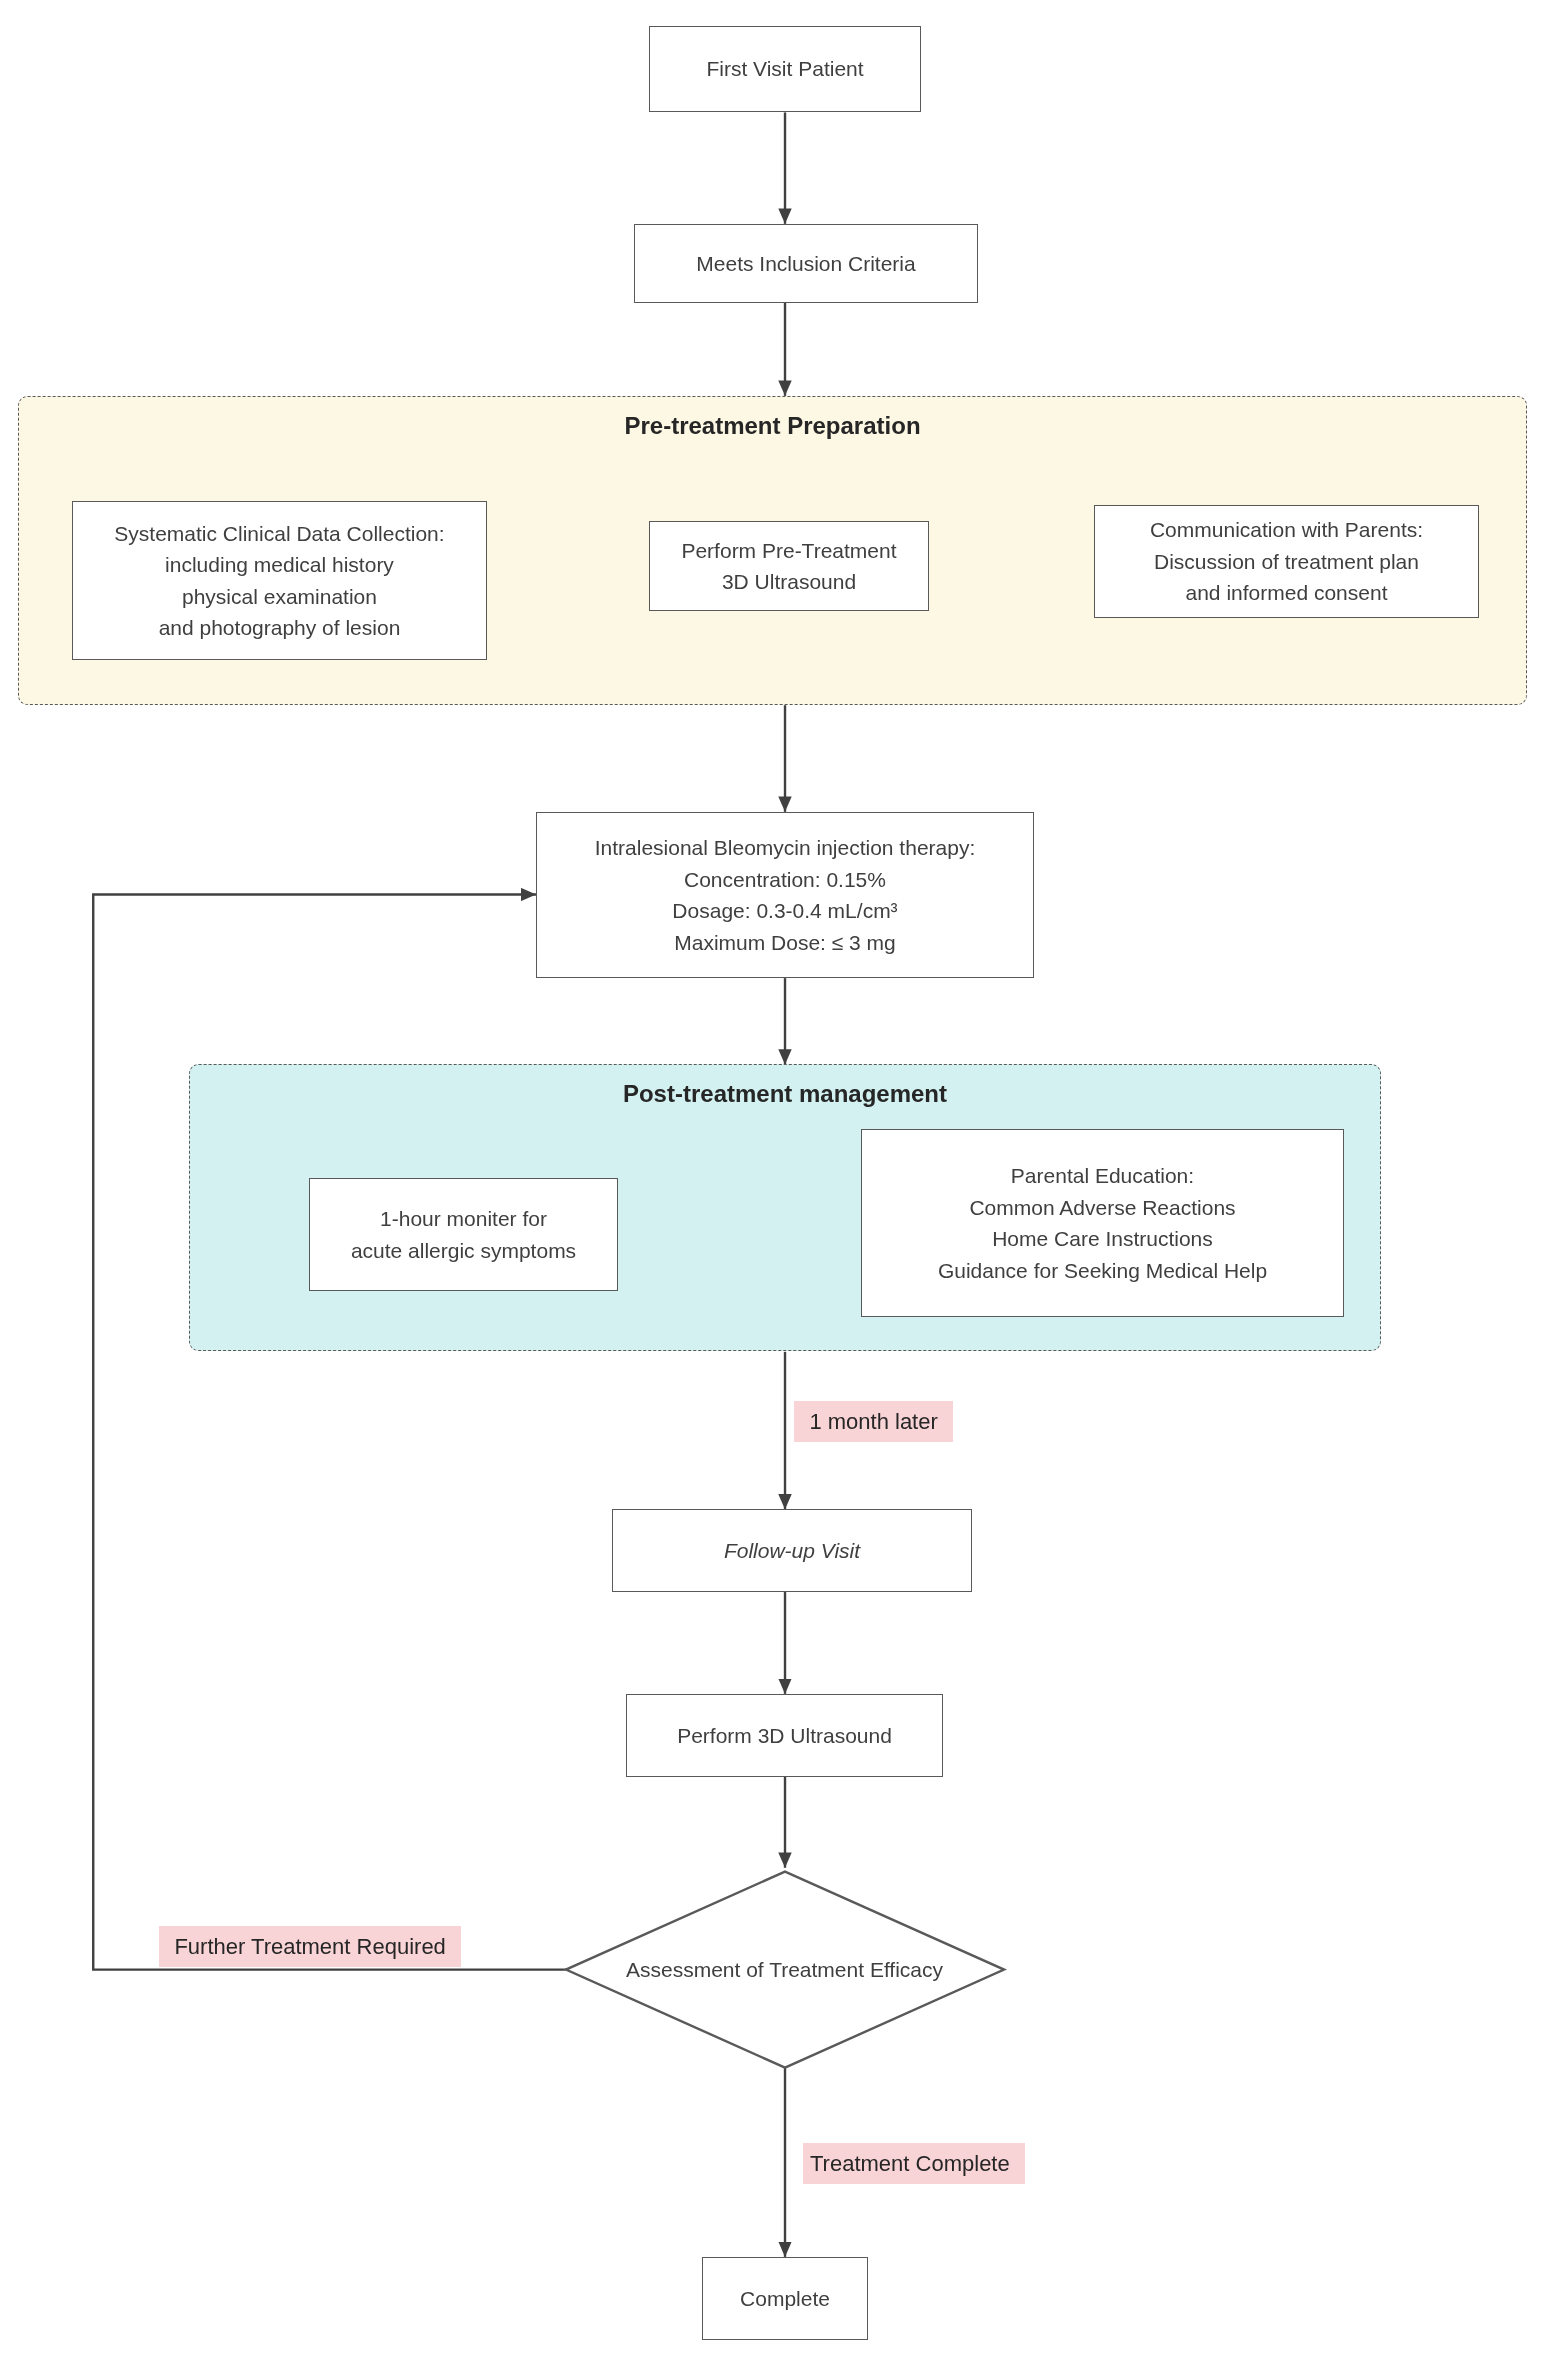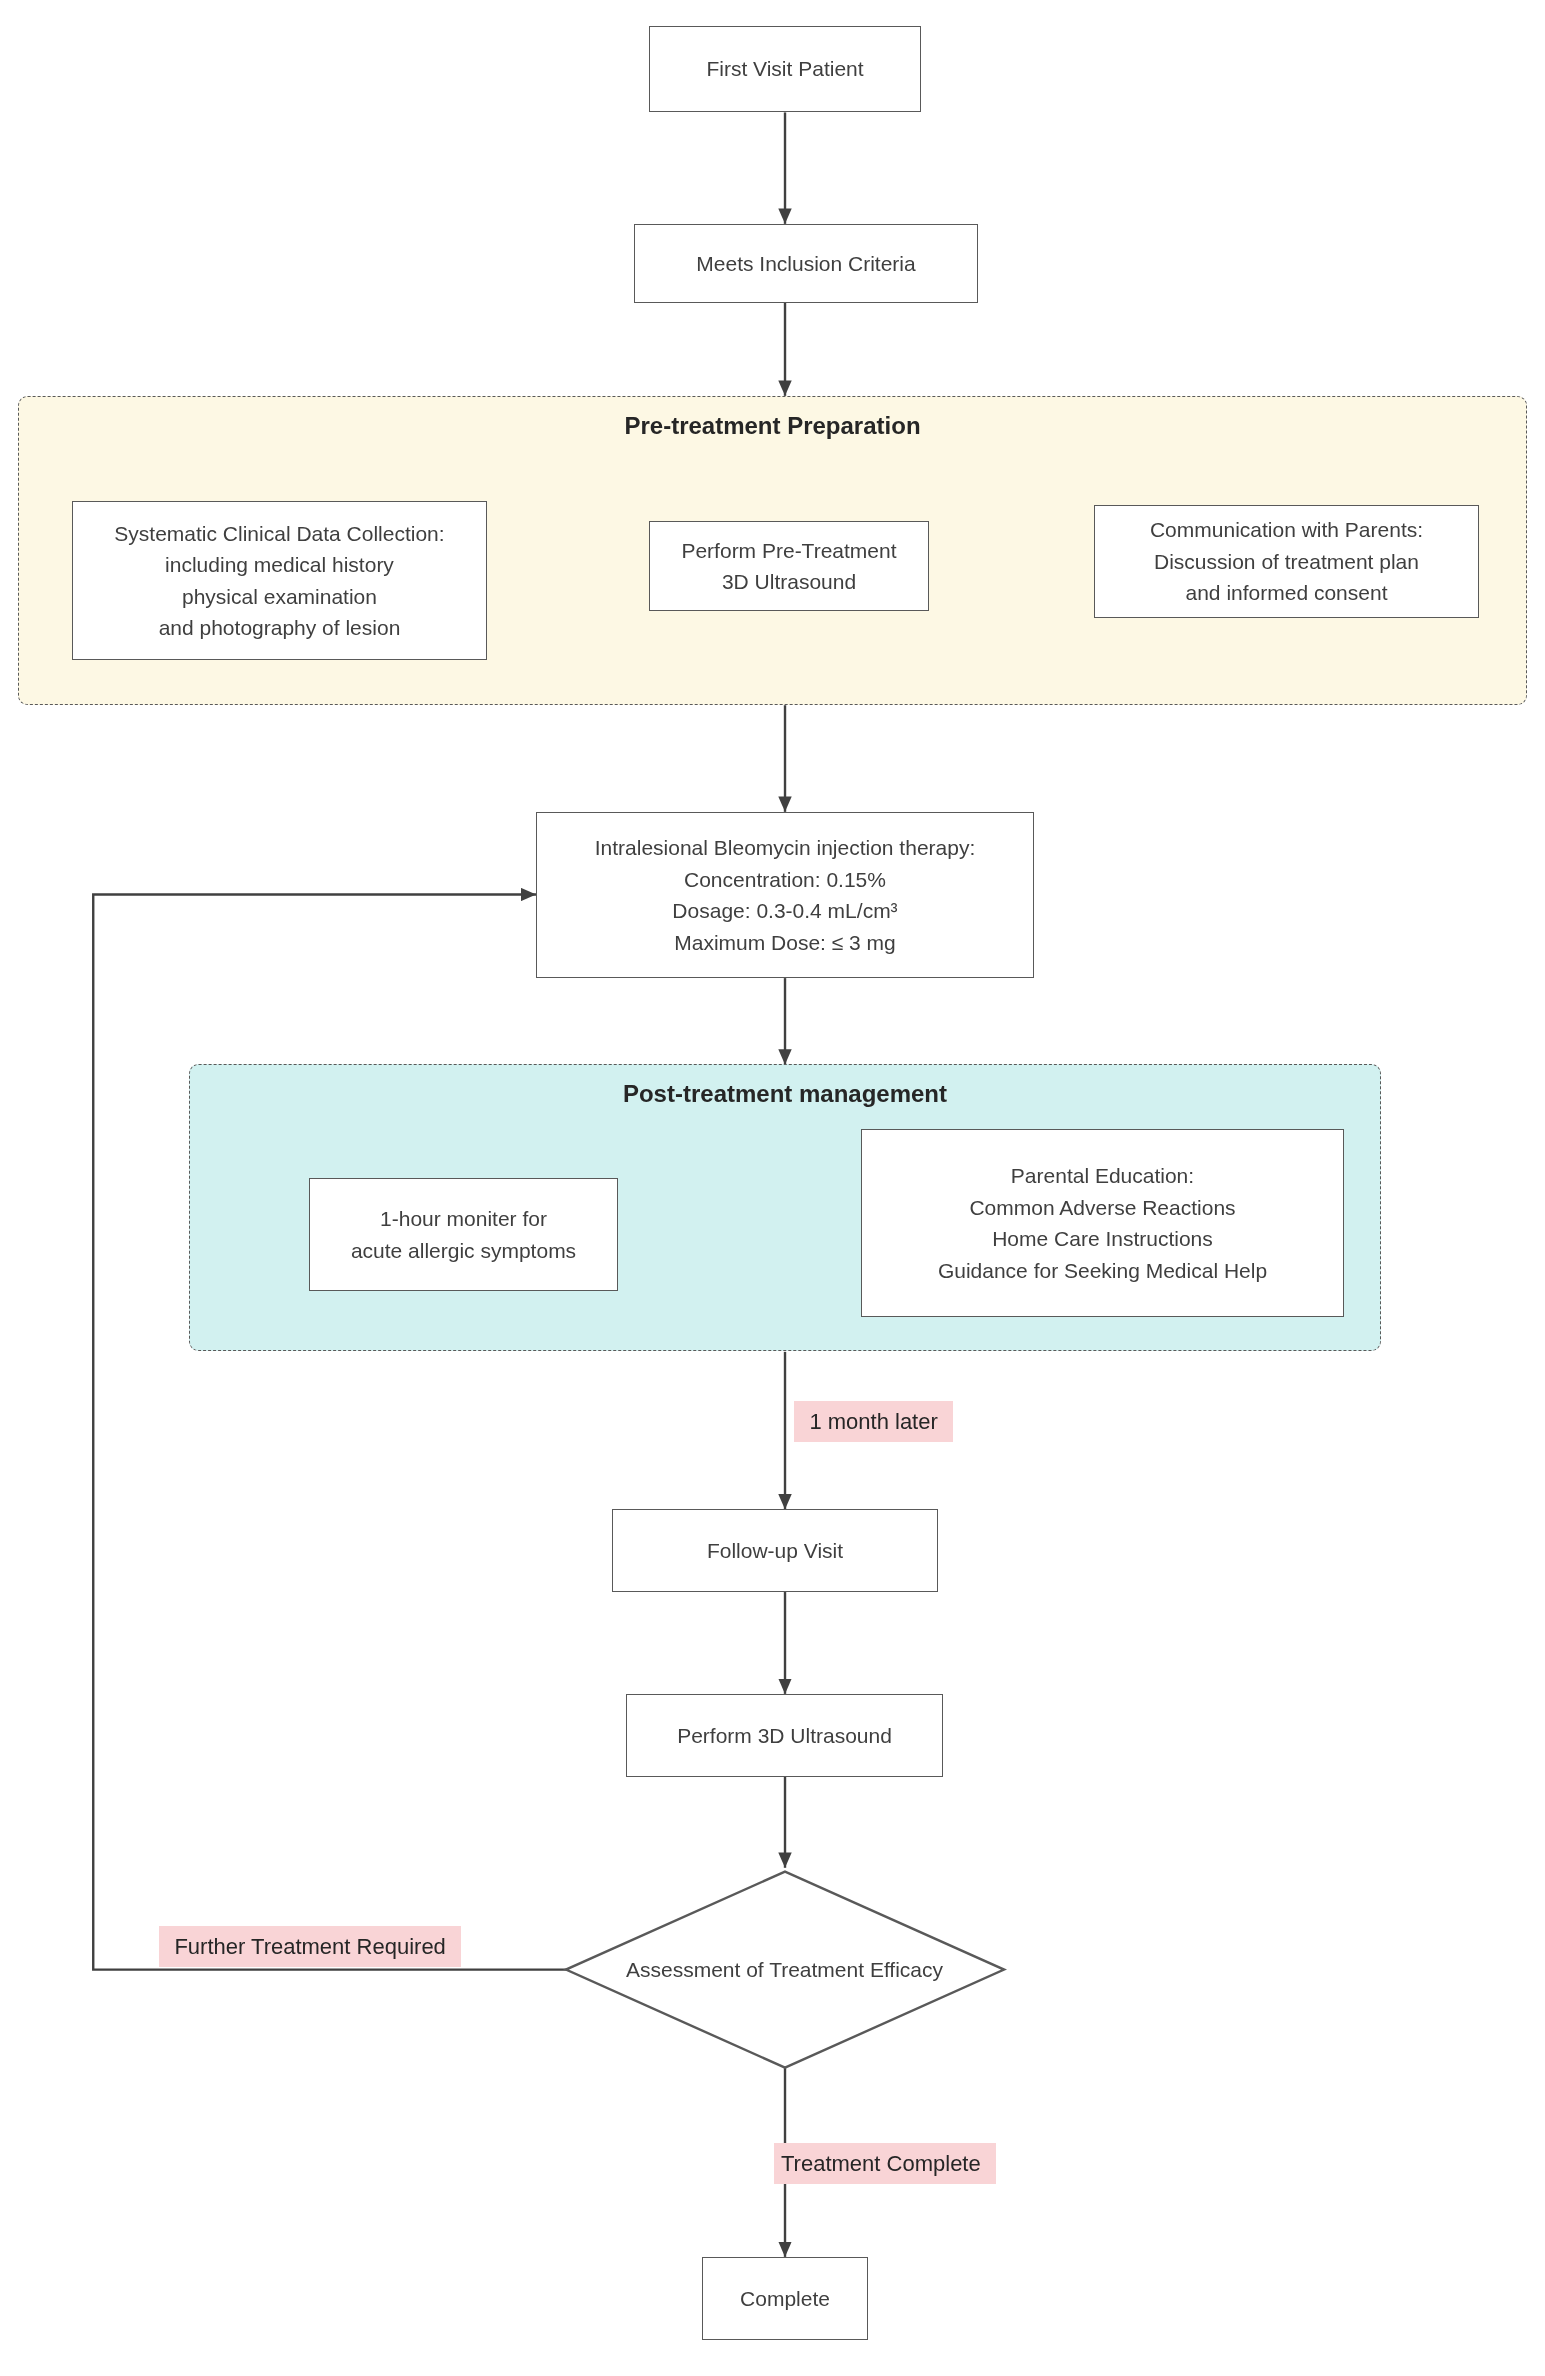--- a/index.html
+++ b/index.html
@@ -154,26 +154,26 @@
   <div class="node" style="left:309px; top:1178px; width:309px; height:113px;">1-hour moniter for
 acute allergic symptoms</div>
 
   <div class="node" style="left:861px; top:1129px; width:483px; height:188px;">Parental Education:
 Common Adverse Reactions
 Home Care Instructions
 Guidance for Seeking Medical Help</div>
 
   <div class="pink-label" style="left:794px; top:1401px;">1 month later</div>
 
-  <div class="node" style="left:612px; top:1509px; width:326px; height:83px;">Follow-up Visit</div>
+  <div class="node" style="left:612px; top:1509px; width:360px; height:83px;font-style:italic;">Follow-up Visit</div>
 
   <div class="node" style="left:626px; top:1694px; width:317px; height:83px;">Perform 3D Ultrasound</div>
 
   <div class="diamond-text" style="left:583px; top:1943px; width:403px; height:54px;">Assessment of Treatment Efficacy</div>
 
   <div class="pink-label" style="left:159px; top:1926px;">Further Treatment Required</div>
 
-  <div class="pink-label" style="left:774px; top:2143px;padding-left:7px;">Treatment Complete</div>
+  <div class="pink-label" style="left:803px; top:2143px;padding-left:7px;">Treatment Complete</div>
 
   <div class="node" style="left:702px; top:2257px; width:166px; height:83px;">Complete</div>
 
 </div>
 
 
 </body></html>

